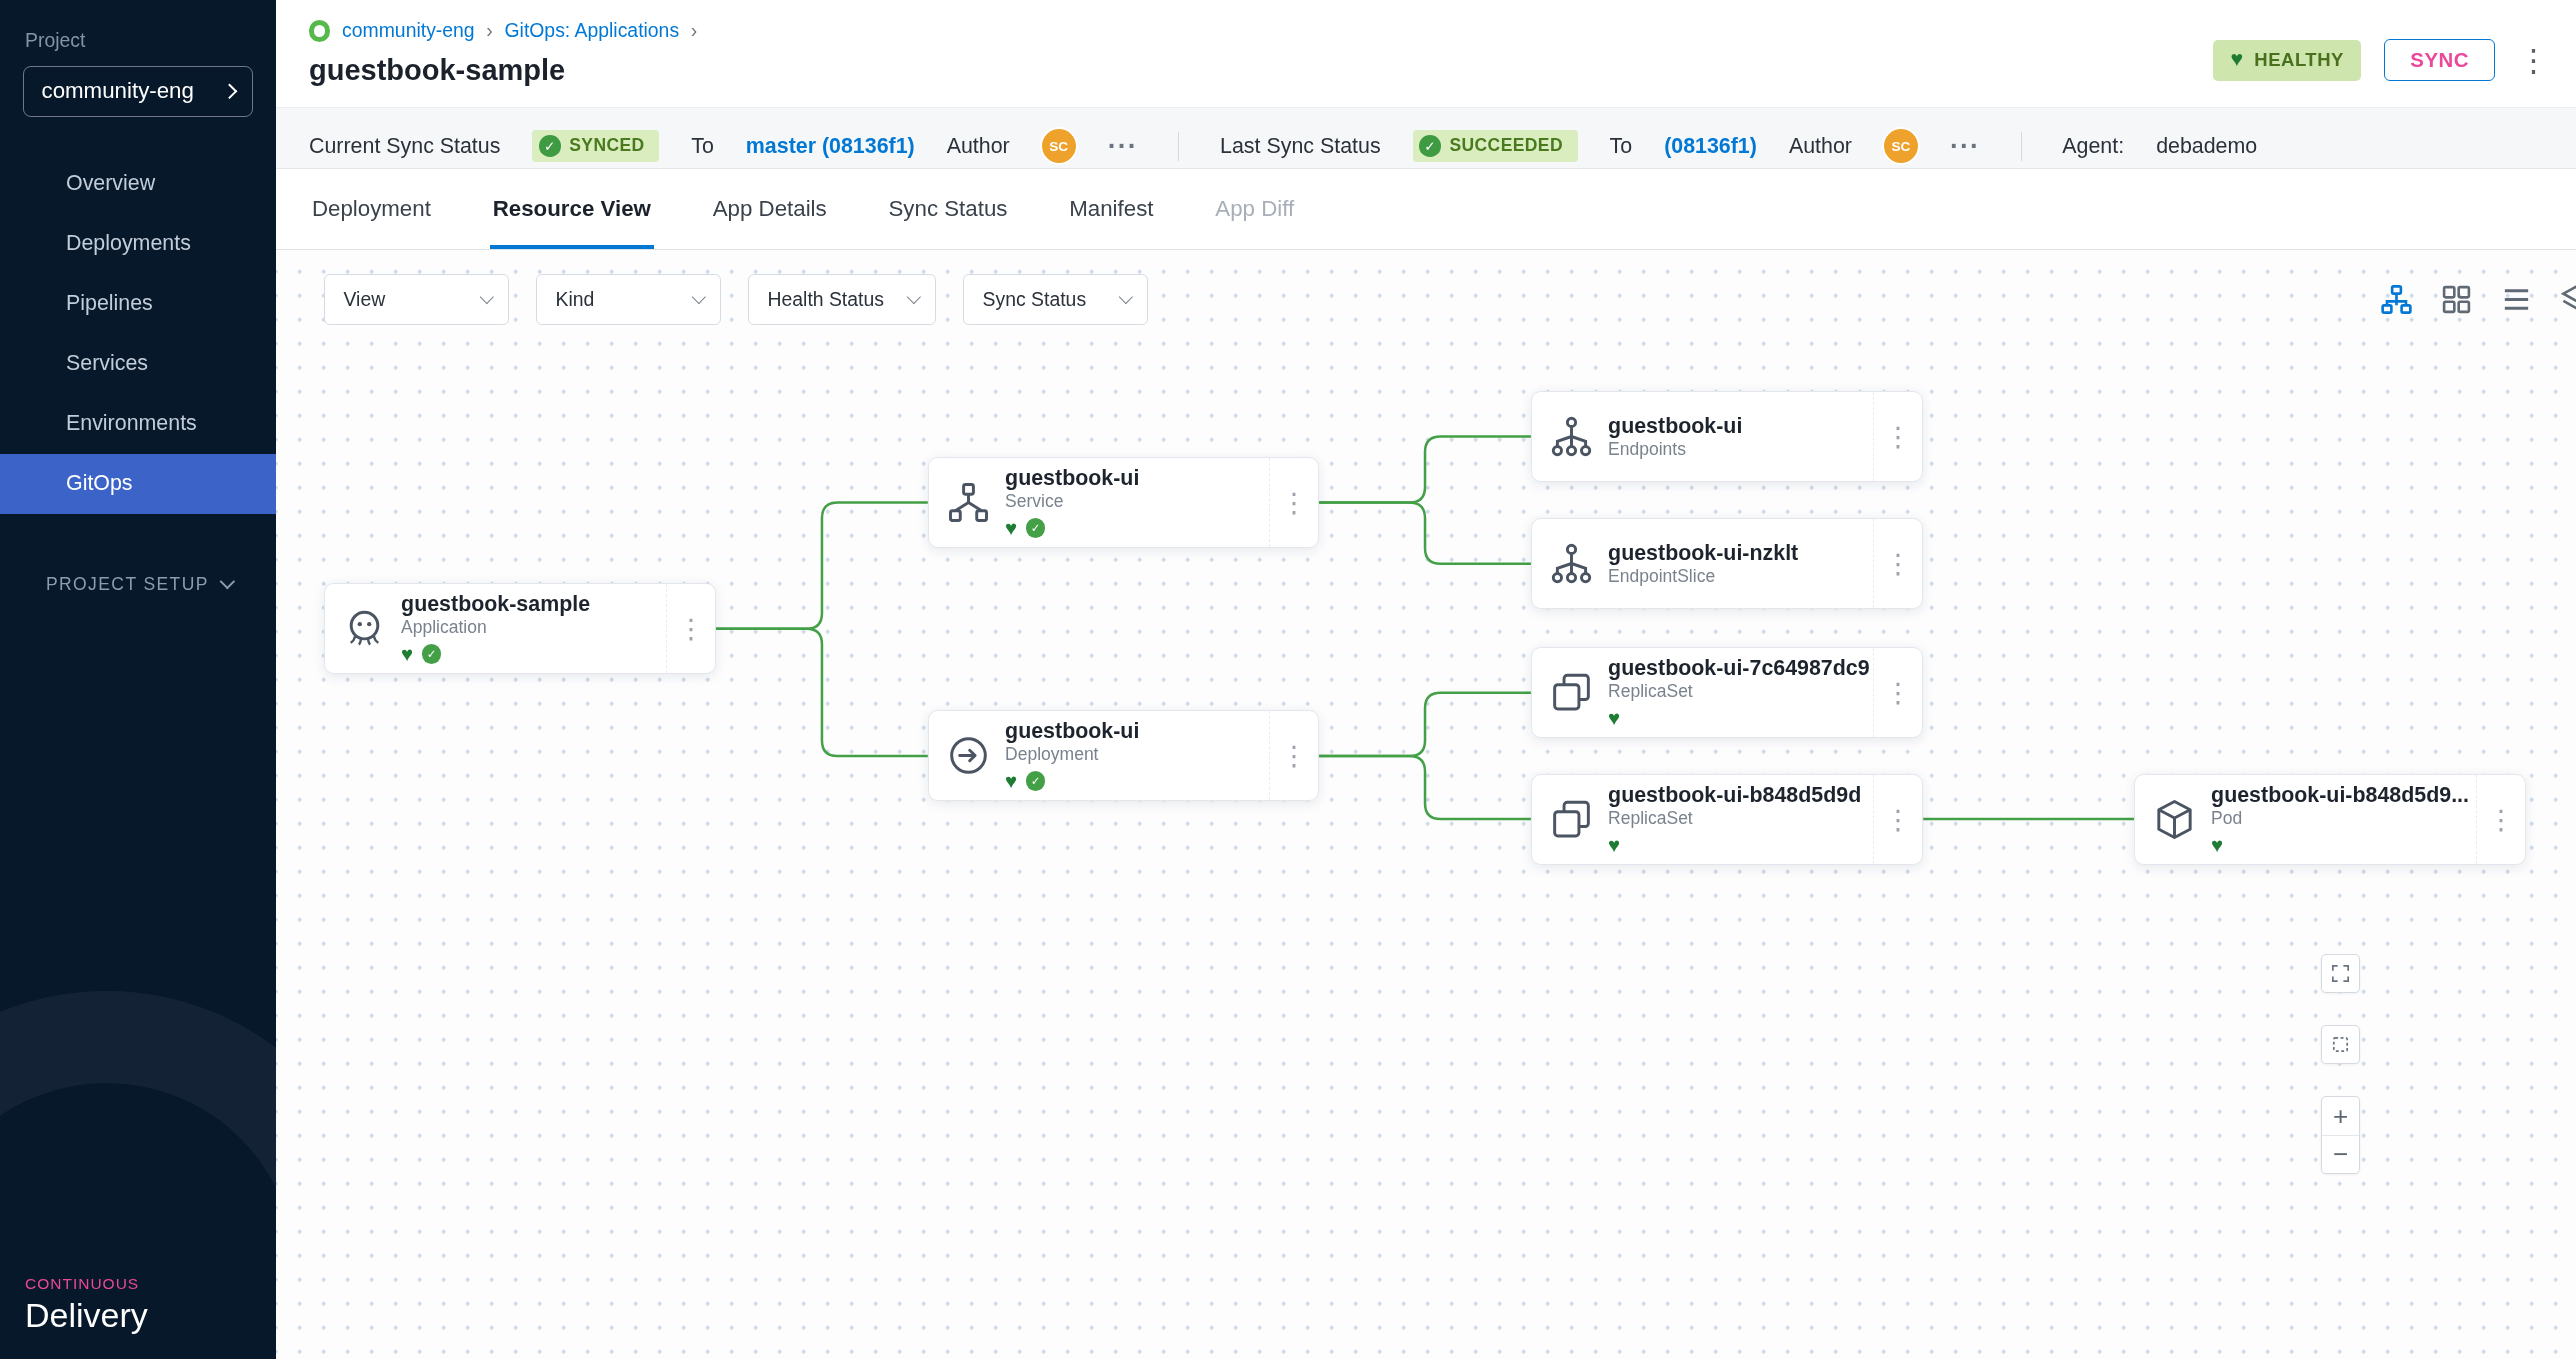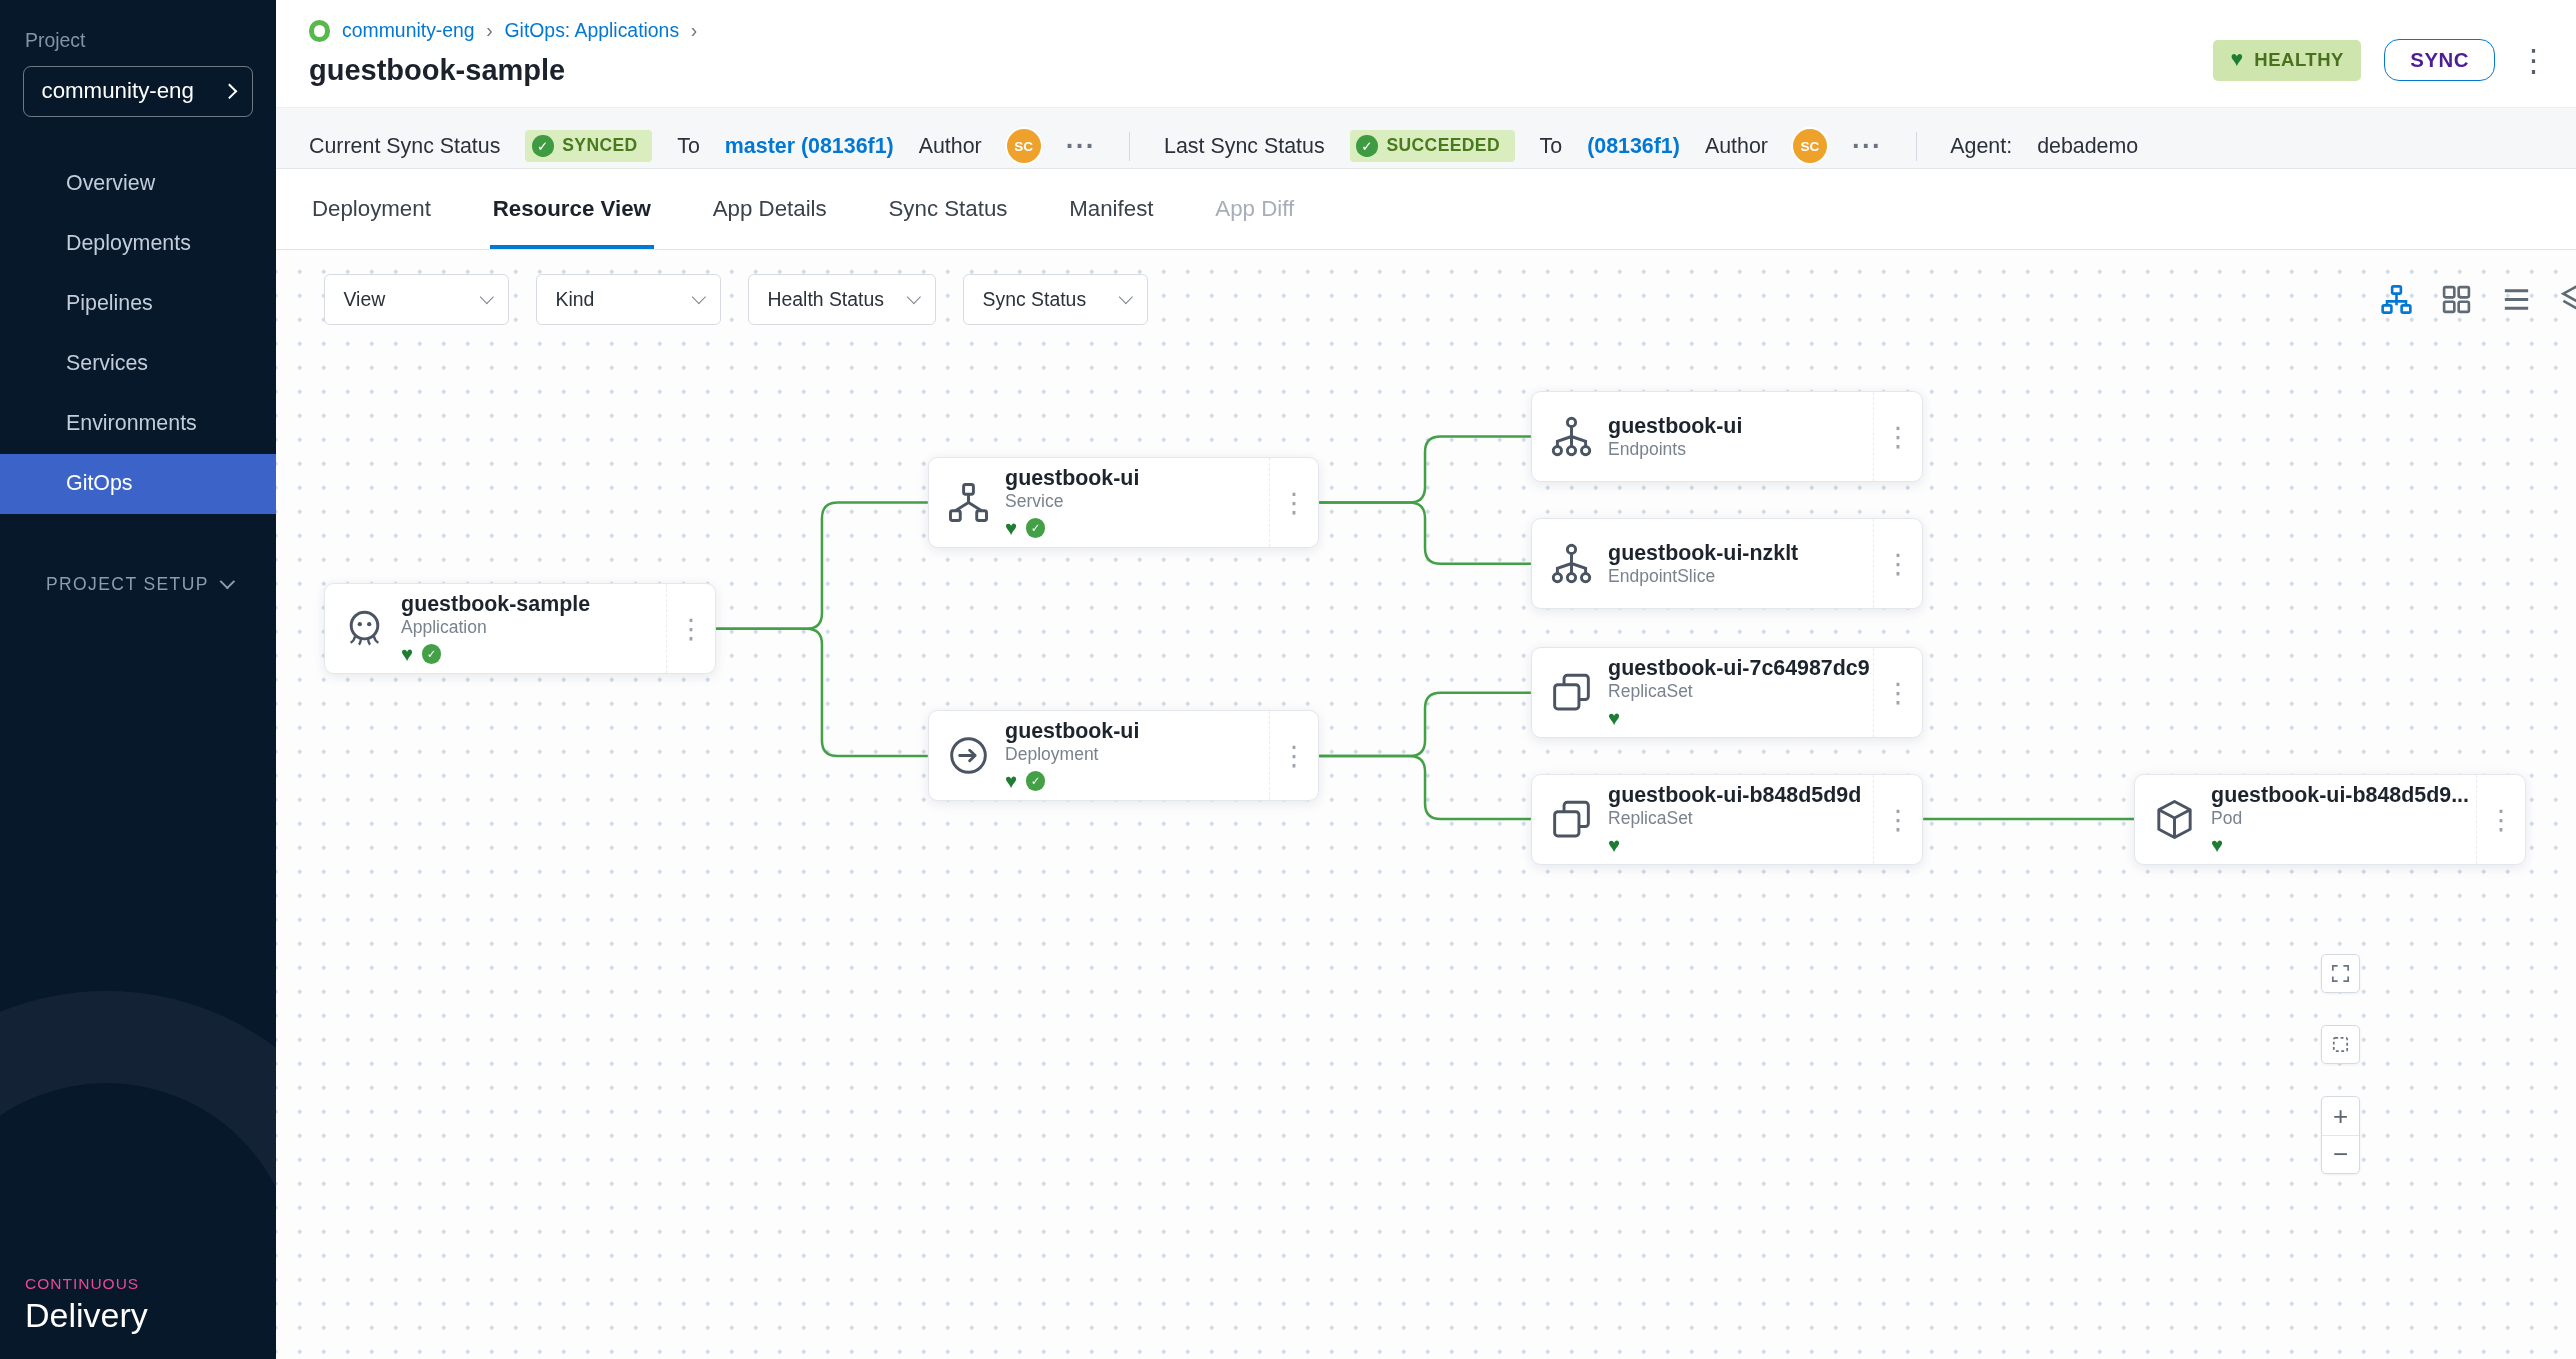--- a/index.html
+++ b/index.html
@@ -31,27 +31,27 @@
   .topbar{height:107px;background:#fff;padding:19.4px 29px 0 33px;position:relative}
   .breadcrumb{display:flex;align-items:center;gap:11.7px;font-size:19.4px;color:#6b7580}
   .breadcrumb a{color:#0278d5;text-decoration:none;cursor:pointer}
   .app-dot{width:21.4px;height:21.4px;border-radius:50%;border:5.8px solid #57b94b;background:#fff;display:inline-block}
   .page-title{font-size:29px;font-weight:700;color:#1b222c;margin-top:11.7px}
   .topbar-right{position:absolute;right:27px;top:39px;display:flex;align-items:center;gap:23px}
   .health-badge{display:inline-flex;align-items:center;gap:10.7px;background:#cfe5ae;color:#49701d;font-weight:700;font-size:18.5px;
     letter-spacing:0.5px;padding:9.7px 17.5px;border-radius:4.9px}
   .heart{color:#1e7d32;line-height:1}
   .health-badge .heart{font-size:21.4px}
-  .sync-btn{background:#fff;border:1.9px solid #0278d5;color:#4c1d95;font-weight:700;font-size:20.4px;letter-spacing:0.5px;
-    padding:8.7px 25px;border-radius:15px;cursor:pointer;font-family:inherit}
+  .sync-btn{background:#fff;border:1.9px solid #0278d5;color:#ec4899;font-weight:700;font-size:20.4px;letter-spacing:0.5px;
+    padding:8.7px 25px;border-radius:6px;cursor:pointer;font-family:inherit}
   .kebab{font-size:31px;color:#57606a;cursor:pointer;line-height:1}
 
   
   .statusbar{height:62px;background:#f6f7f9;border-top:1px solid #eceef1;border-bottom:1px solid #e4e7ea;
-    display:flex;align-items:center;padding:16px 25px 0 33px;gap:25px;font-size:21.4px;color:#2a313a;white-space:nowrap}
+    display:flex;align-items:center;padding:16px 25px 0 33px;gap:32px;font-size:21.4px;color:#2a313a;white-space:nowrap}
   .badge{display:inline-flex;align-items:center;gap:8.7px;background:#d9edbe;border-radius:3.9px;padding:4.9px 14.6px 4.9px 6.8px;
     color:#4a7a1e;font-weight:700;font-size:17.5px;letter-spacing:0.4px}
   .chk-circle{width:21.4px;height:21.4px;border-radius:50%;background:#3f9b42;color:#fff;font-size:13.6px;
     display:flex;align-items:center;justify-content:center;flex:none}
   .link-bold{color:#0278d5;font-weight:700;cursor:pointer}
   .avatar{width:34px;height:34px;border-radius:50%;background:#eea22c;color:#fff;font-size:13.6px;font-weight:700;
     display:flex;align-items:center;justify-content:center;box-shadow:0 0 0 1.9px #fff;flex:none}
   .hdots{color:#6a7480;font-size:27px;font-weight:700;letter-spacing:1px;cursor:pointer;line-height:1}
   .vdiv{width:1px;height:29px;background:#d4d9df;margin:0 8.7px}
 

